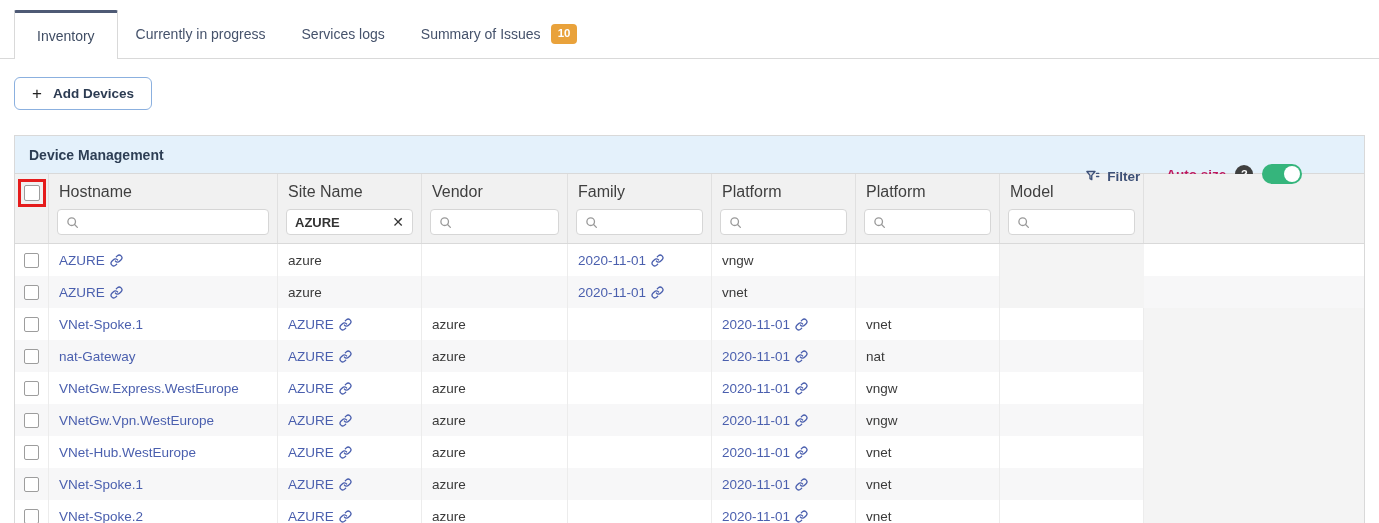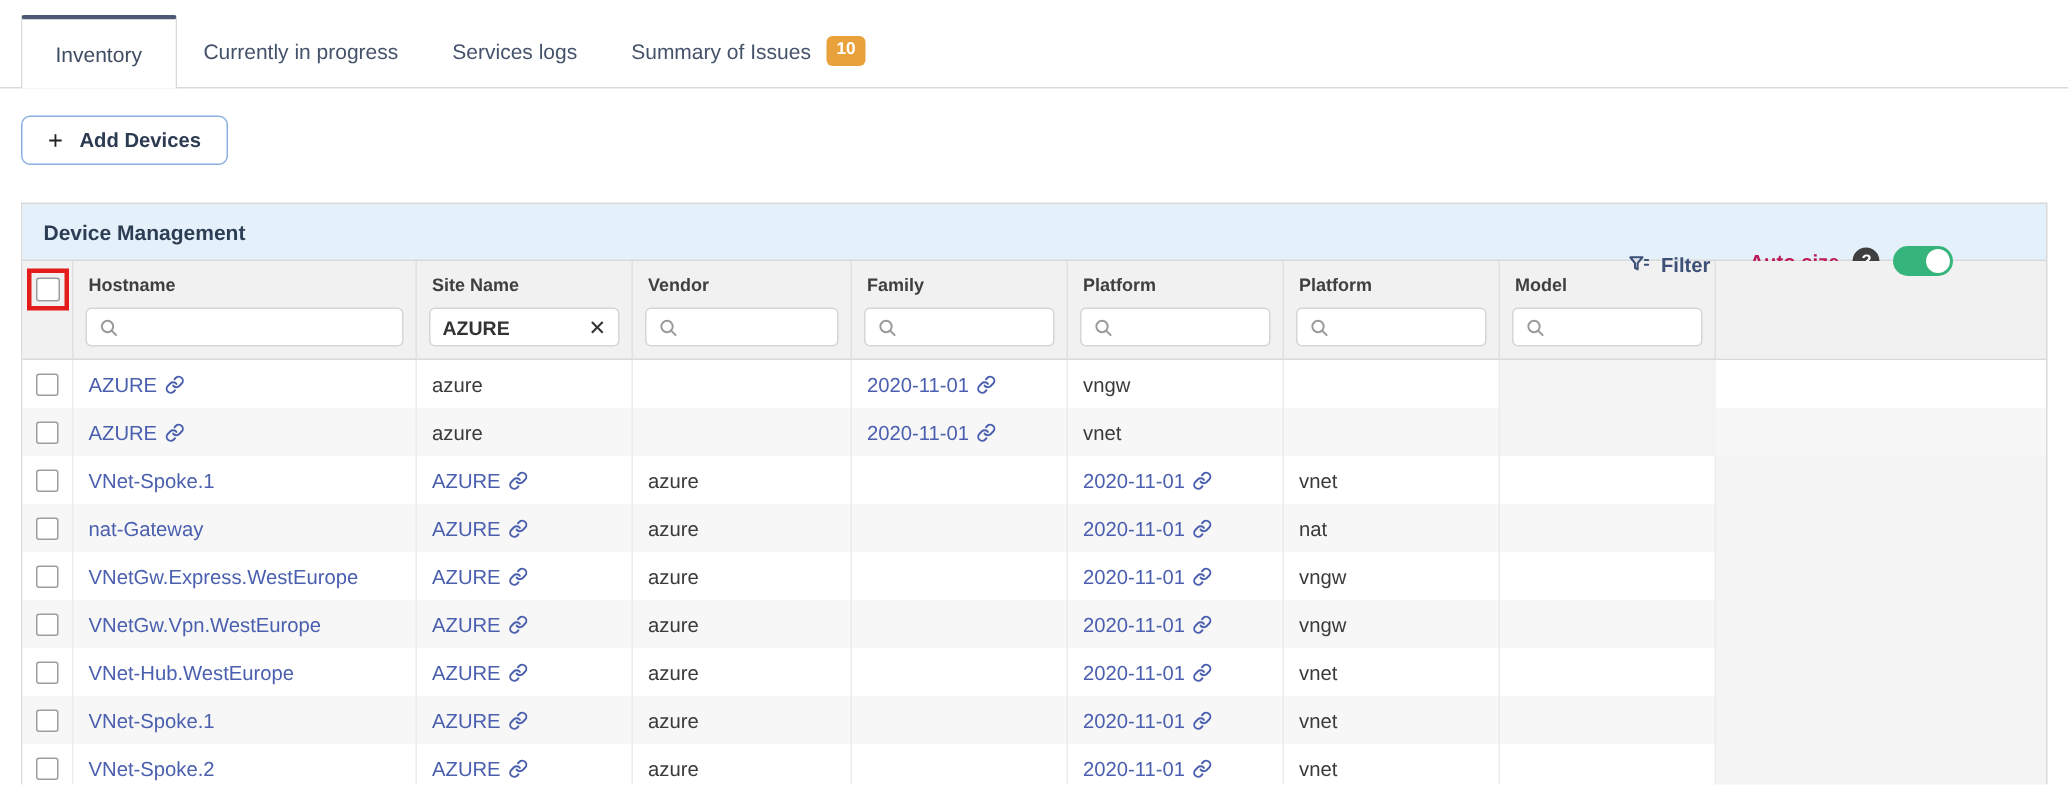--- a/index.html
+++ b/index.html
@@ -85,21 +85,21 @@
   .grid-cols{
     display:grid;
     grid-template-columns:34px 229px 144px 146px 144px 144px 144px 144px minmax(0,1fr);
   }
   .thead{background:#f1f1f1;border-bottom:1px solid #d9d9d9;}
   .th{
     padding:9px 8px 8px 8px;border-right:1px solid #e0e0e0;
     display:flex;flex-direction:column;
   }
   .th:last-child{border-right:none;}
-  .th-label{font-weight:700;font-size:12px;color:#3f3f3f;margin:0 2px 8px 2px;white-space:nowrap;}
+  .th-label{font-weight:400;font-size:16px;color:#3f3f3f;margin:0 2px 8px 2px;white-space:nowrap;}
   .th-check{
     border-right:1px solid #e0e0e0;display:flex;justify-content:center;
     align-items:flex-start;padding-top:5px;
   }
   .red-highlight{
     border:3px solid var(--highlight-red);padding:3px;line-height:0;
   }
   .checkbox{
     width:16px;height:16px;border:1.5px solid #9d9d9d;border-radius:2px;
     background:#fff;cursor:pointer;

